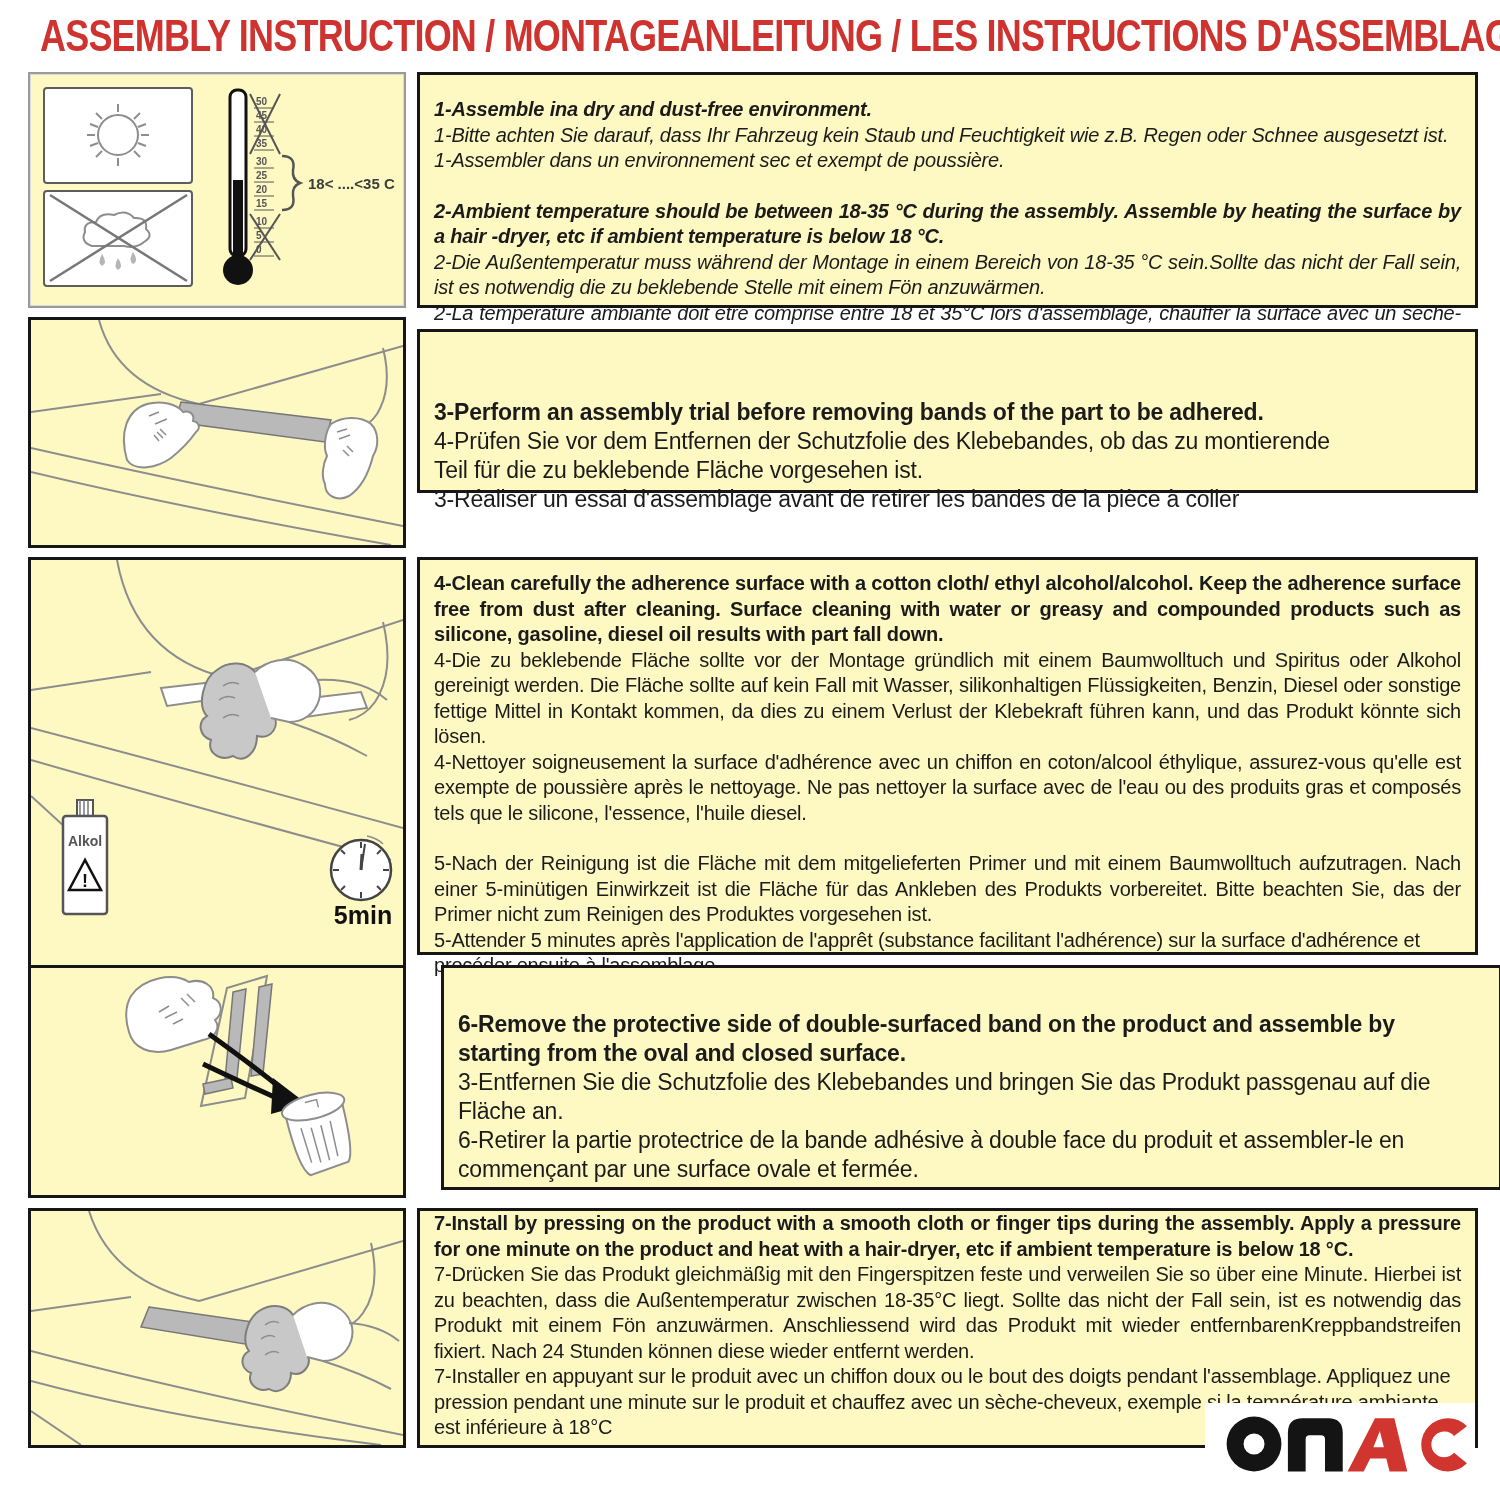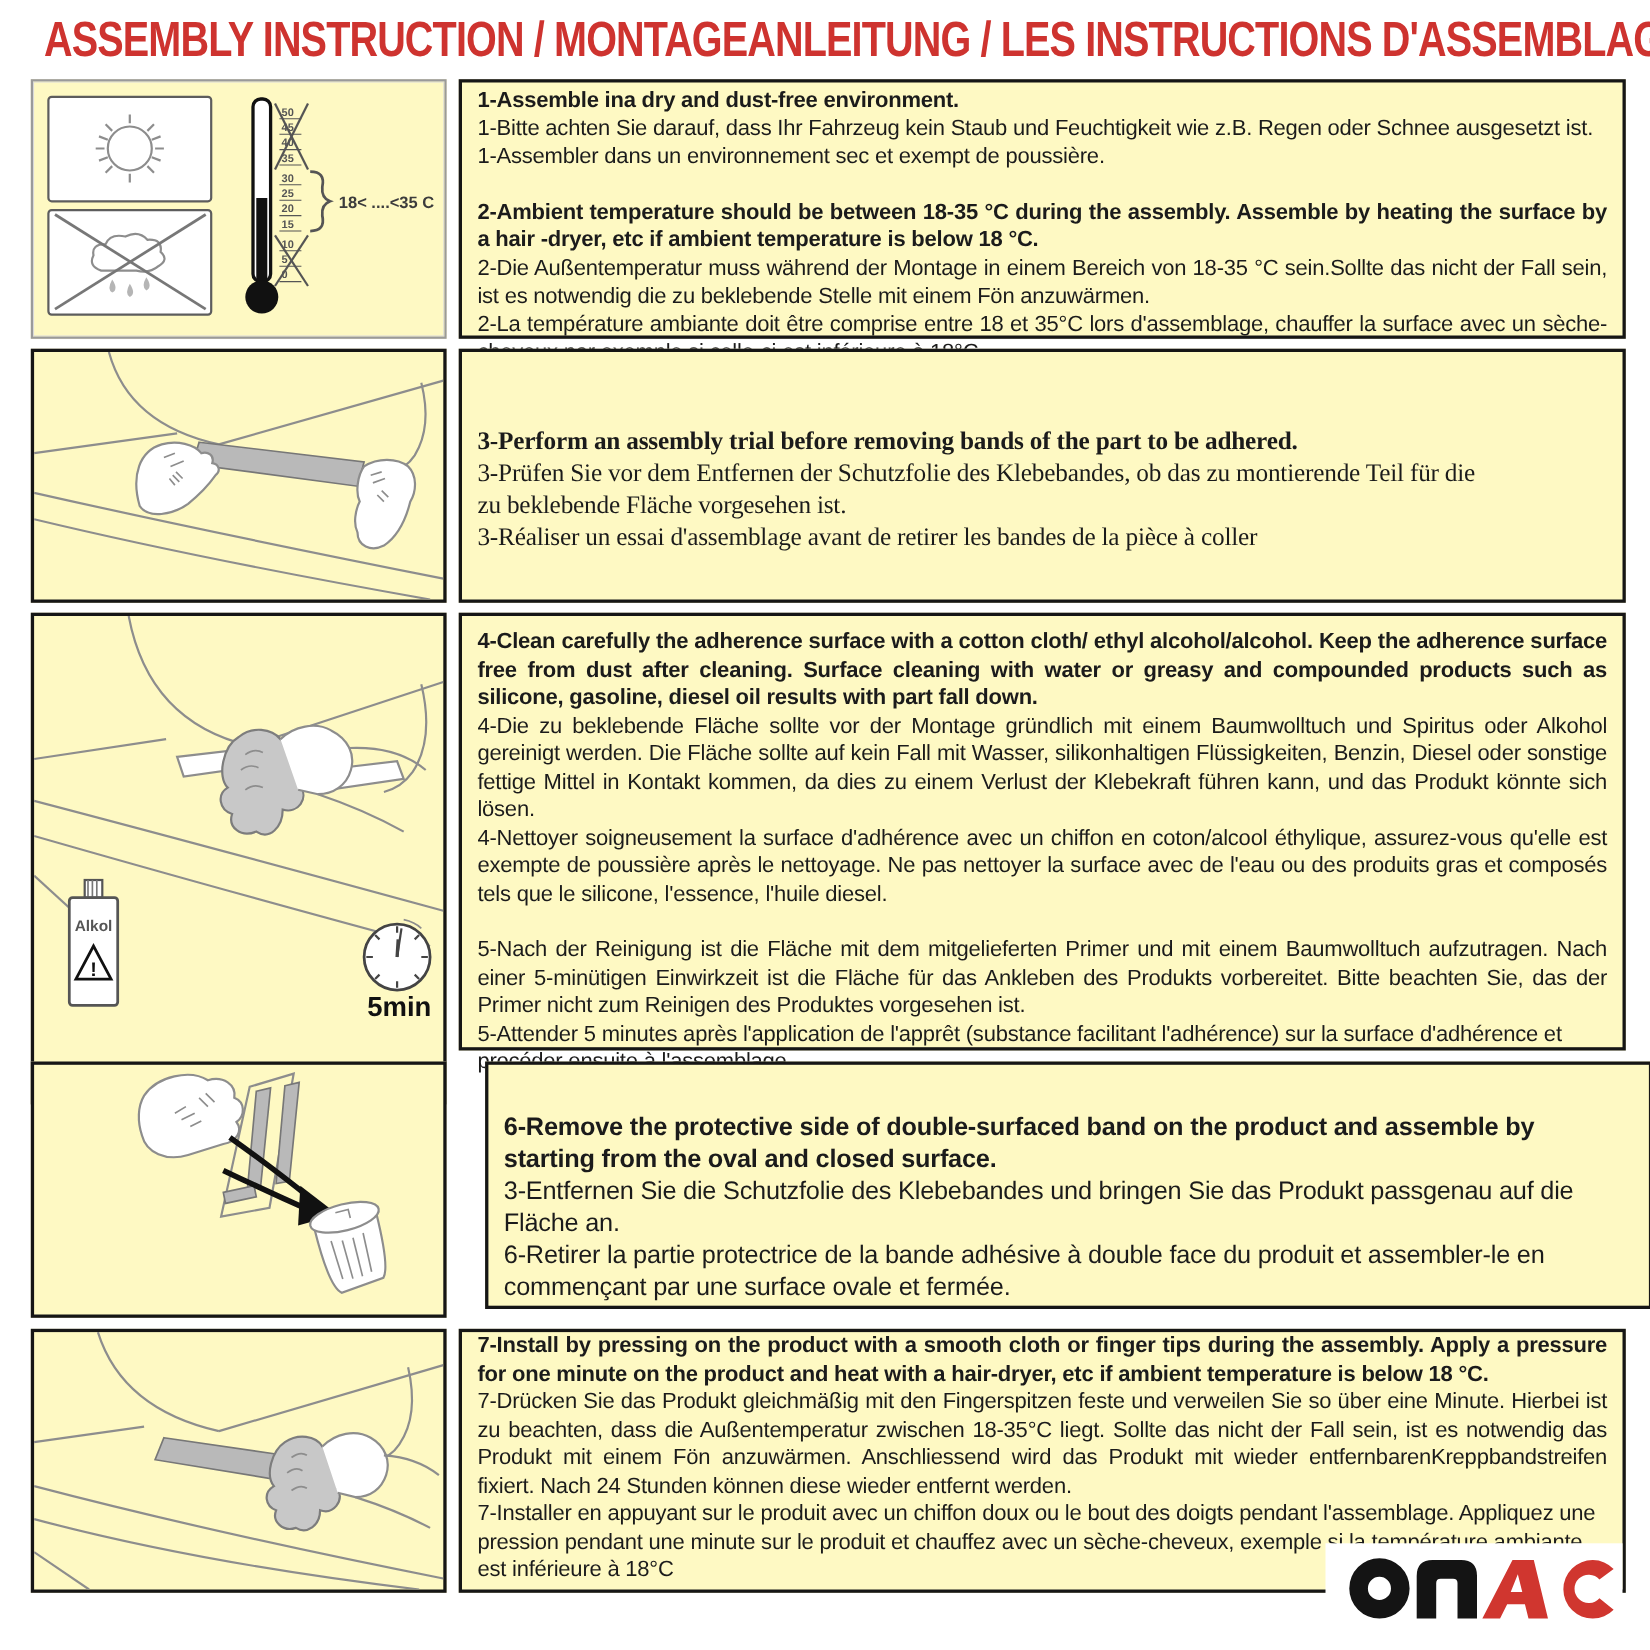--- a/index.html
+++ b/index.html
@@ -10,21 +10,21 @@
          transform:scaleX(0.80);transform-origin:left center;}
   .box{position:absolute;box-sizing:border-box;background:#fef9c3;}
   .illu{border:3px solid #161616;}
   .illu.gray{border:2px solid #9a9a9a;box-shadow:inset 0 0 0 1px #d9d9d9;}
   .txt{border:3px solid #161616;}
   .txt p{margin:0;letter-spacing:-0.2px;}
   .t-sm p{font-size:20px;line-height:25.5px;text-align:justify;}
   .t-lg p{font-size:23px;line-height:29px;}
   .b{font-weight:bold;}
   .gap{height:25px;}
-  .pad1{padding:4px 14px 0 14px;}
+  .pad1{padding:22px 14px 0 14px;font-style:italic;}
   .pad2{padding:66px 14px 0 14px;}
   .pad3{padding:11px 14px 0 14px;}
   .pad4{padding:42px 14px 0 14px;}
   .pad5{padding:0 14px 0 14px;}
   svg{display:block;}
   .sk{stroke:#8d8d8d;stroke-width:2;fill:none;}
   .sk15{stroke:#8d8d8d;stroke-width:1.5;fill:none;}
   .blob{fill:#c8c8c8;stroke:#7d7d7d;stroke-width:2;}
   .strip{fill:#b9b9b9;stroke:#777;stroke-width:1.5;}
   .wsh{fill:#ffffff;stroke:#8d8d8d;stroke-width:2;}
@@ -139,23 +139,23 @@
         <path class="sk15" d="M126,112 l6,6 m-3,-9 l6,6 m-12,0 l5,6"></path>
       </g>
       <g>
         <path class="wsh" d="M300,104 C312,96 330,96 340,104 C348,112 348,126 342,136 C338,152 330,168 318,176 C306,182 294,176 294,164 C290,156 292,144 296,136 C292,128 294,112 300,104 Z"></path>
         <path class="sk15" d="M306,112 l10,-3 m-8,10 l11,-4"></path>
         <path class="sk15" d="M312,130 l6,6 m-2,-10 l6,6"></path>
       </g>
     </svg>
   </div>
 
-  <div class="box txt t-lg pad2" style="left:417px;top:317px;width:1061px;height:231px;font-family:Liberation Serif, serif;">
+  <div class="box txt t-lg pad2" style="left:417px;top:329px;width:1061px;height:164px;">
     <p class="b">3-Perform an assembly trial before removing bands of the part to be adhered.</p>
-    <p style="max-width:930px;">3-Prüfen Sie vor dem Entfernen der Schutzfolie des Klebebandes, ob das zu montierende Teil für die zu beklebende Fläche vorgesehen ist.</p>
+    <p style="max-width:930px;">4-Prüfen Sie vor dem Entfernen der Schutzfolie des Klebebandes, ob das zu montierende Teil für die zu beklebende Fläche vorgesehen ist.</p>
     <p>3-Réaliser un essai d'assemblage avant de retirer les bandes de la pièce à coller</p>
   </div>
 
   <div class="box illu" style="left:28px;top:557px;width:378px;height:447px;">
     <svg width="372" height="392" viewBox="0 0 372 392">
       <path class="sk" d="M86,0 Q104,96 196,118"></path>
       <path class="sk" d="M196,118 L372,60"></path>
       <path class="sk" d="M352,62 q12,50 -8,80 q-10,14 -26,18"></path>
       <path class="sk" d="M0,130 L120,112"></path>
       <path class="sk" d="M0,168 Q160,210 372,268"></path>

